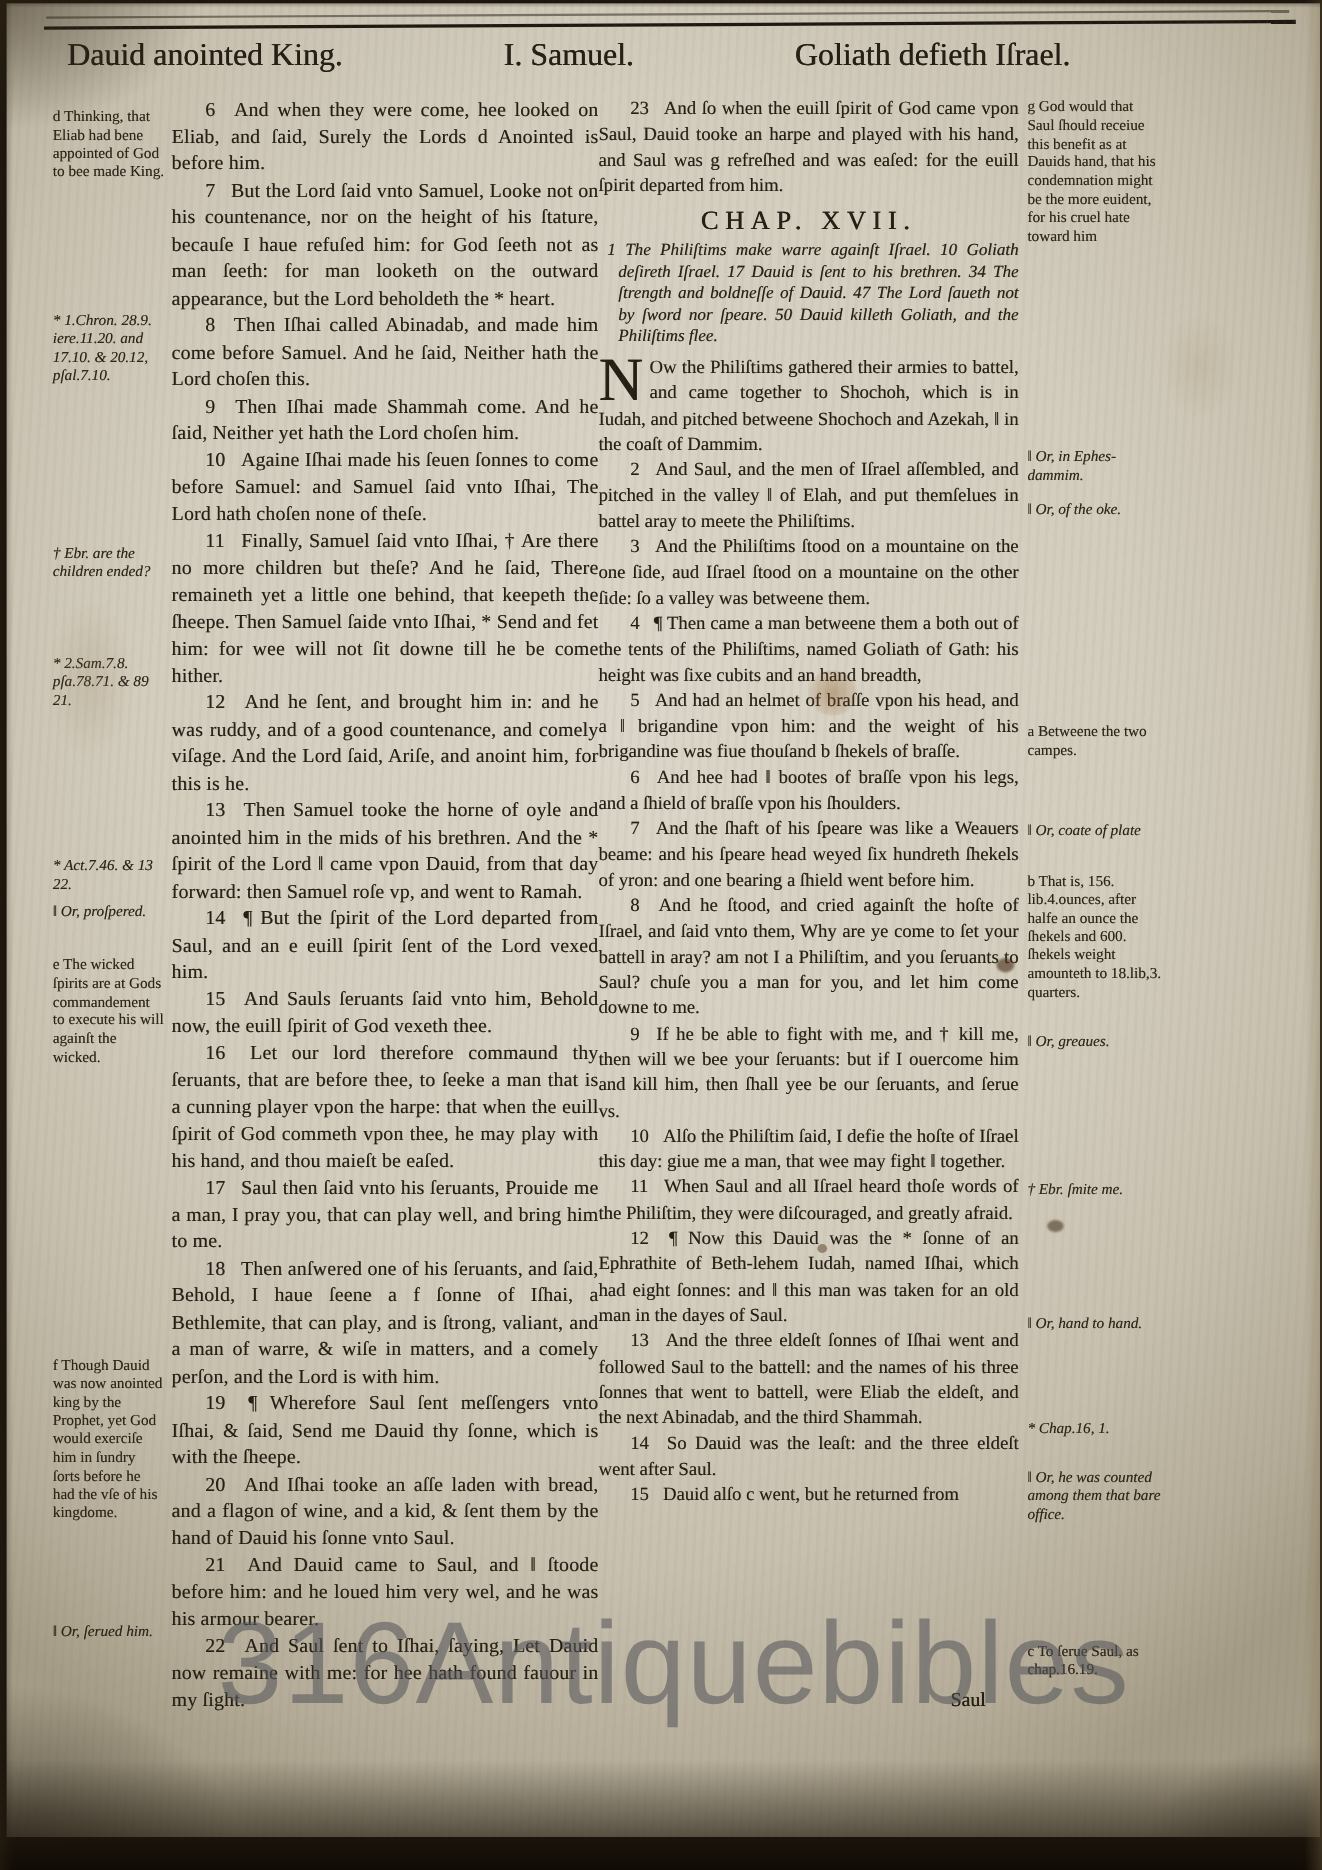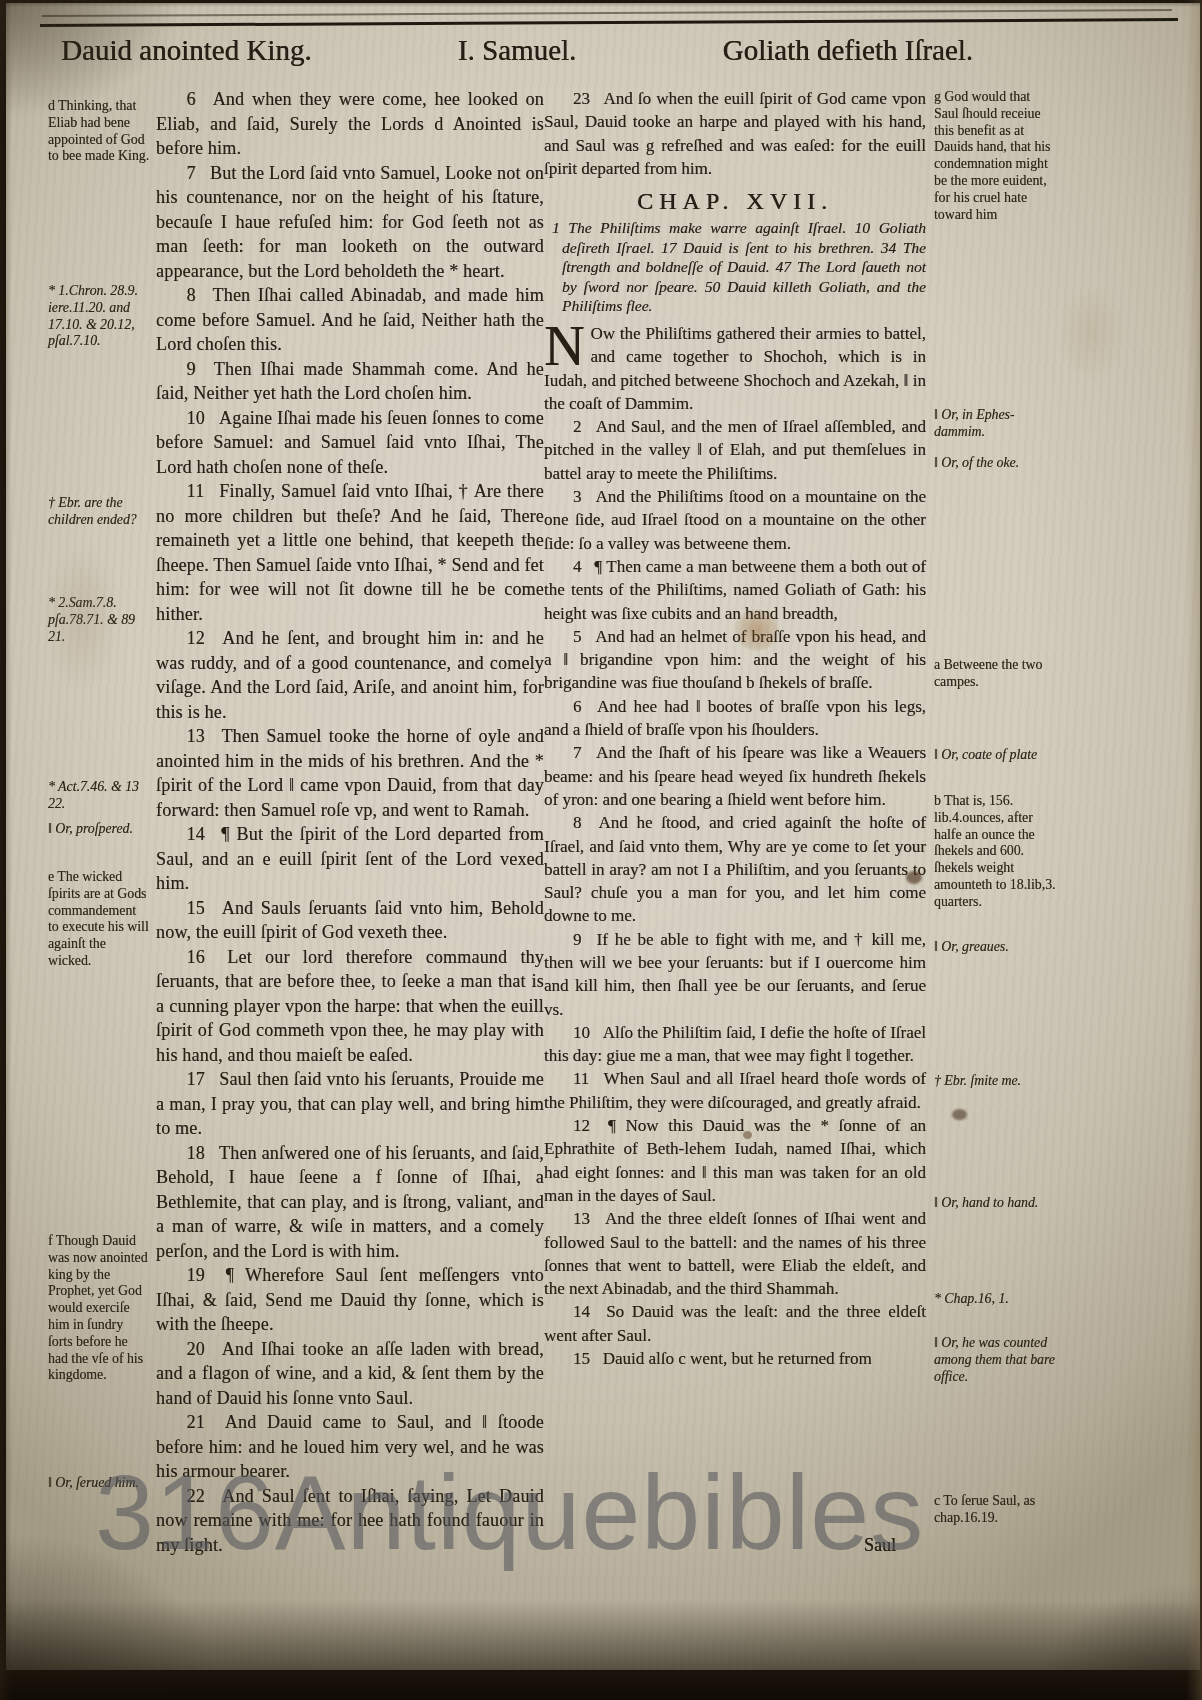--- a/index.html
+++ b/index.html
@@ -62,21 +62,21 @@
   .note.it { font-style:italic; }
   .catchword {
     position:absolute; left:538px; width:382px; top:1532px;
     text-align:right; padding-right:30px; font-size:18px; color:#241e14;
     text-shadow:0.3px 0 0 currentColor;
   }
   .watermark {
     position:absolute; top:1452px; left:95px; width:1035px; z-index:60;
     font-family:"Liberation Sans","DejaVu Sans",sans-serif;
     font-size:106px; letter-spacing:1px; color:rgba(86,86,92,0.58);
-    white-space:nowrap; pointer-events:none;
+    white-space:nowrap; pointer-events:none;text-align:center;
   }
   .stain { position:absolute; border-radius:50%; pointer-events:none; }
   .s1 { left:728px; top:606px; width:46px; height:42px;
     background:radial-gradient(circle, rgba(146,96,44,0.42) 0%, rgba(146,96,44,0.15) 60%, rgba(0,0,0,0) 75%); }
   .s2 { left:900px; top:868px; width:16px; height:13px; background:rgba(66,42,18,0.6); filter:blur(1px); }
   .s3 { left:946px; top:1106px; width:15px; height:11px; background:rgba(60,40,20,0.55); filter:blur(1px); }
   .s4 { left:737px; top:1128px; width:9px; height:8px; background:rgba(90,60,30,0.5); filter:blur(0.5px); }
   .s5 { left:36px; top:540px; width:80px; height:150px;
     background:radial-gradient(ellipse, rgba(150,128,92,0.2) 0%, rgba(0,0,0,0) 70%); }
   .s6 { left:1050px; top:280px; width:70px; height:100px;

